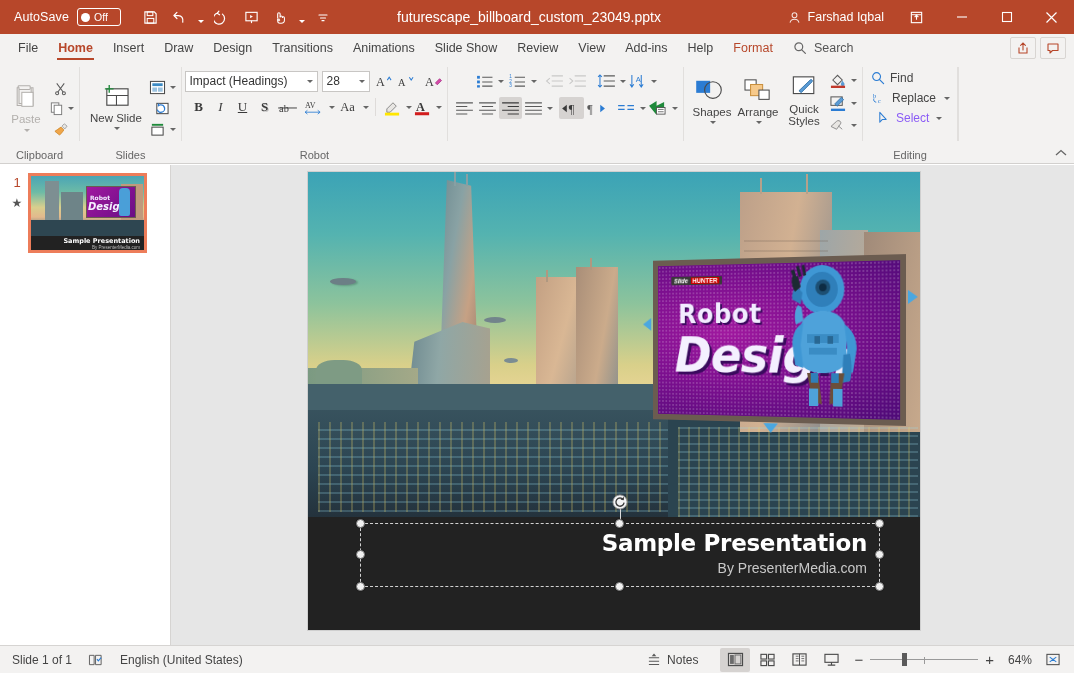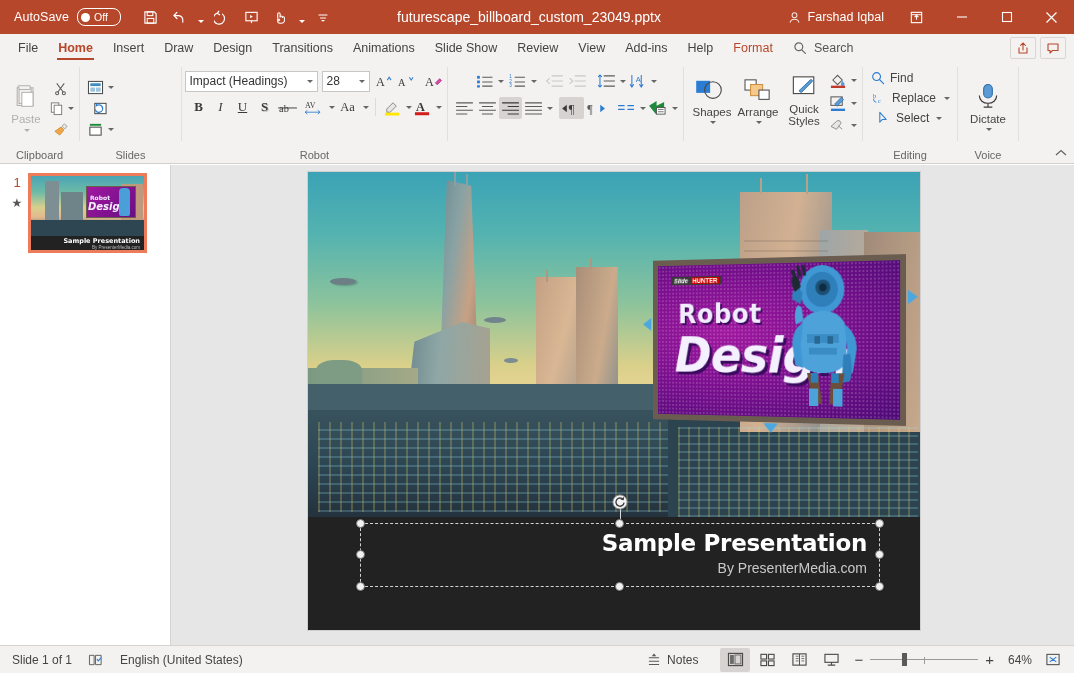--- a/index.html
+++ b/index.html
@@ -14,21 +14,21 @@
   #app { position:relative; width:1074px; height:673px;padding-left:31px; }
 
   
   .titlebar {
     position:absolute; left:0; top:0; width:1074px; height:34px;
     background:#b7472a; color:#fff; display:flex; align-items:center;
   }
   .autosave-wrap { display:flex; align-items:center; margin-left:14px; gap:8px; }
   .autosave-label { font-size:12.5px; color:#fff; letter-spacing:.1px; }
   .toggle {
-    width:44px; height:18px; border:1.4px solid #fff; border-radius:8px;
+    width:44px; height:18px; border:1.4px solid #fff; border-radius:3px;
     display:flex; align-items:center; padding:0 3px; gap:4px;
   }
   .toggle .knob { width:9px; height:9px; border-radius:50%; background:#fff; flex:none;}
   .toggle .off { font-size:10.5px; color:#fff; line-height:1; }
   .qat { display:flex; align-items:center; margin-left:16px; gap:3px; }
   .qat-btn {
     width:26px; height:26px; display:flex; align-items:center; justify-content:center;
     border-radius:2px;
   }
   .qat-caret { width:11px; height:26px; display:flex; align-items:flex-end; justify-content:center; padding-bottom:7px;}
@@ -376,20 +376,29 @@
               </svg>
           </div>
         </div>
       </div>
       <div class="glabel">Clipboard</div>
     </div>
     <div class="gsep"></div>
 
     <div class="rgroup" style="width:101px;">
       <div class="gbody">
+        <div class="big-btn" style="min-width:52px;">
+          <svg width="29" height="27" viewBox="0 0 30 28">
+            <rect x="6" y="5" width="22" height="17" fill="#fff" stroke="#4a4a4a" stroke-width="1.2"></rect>
+            <path d="M6 12h22M16 12v10" stroke="#4a4a4a" stroke-width="1.1"></path>
+            <path d="M4 5h9M8.5 1v8" stroke="#1f8a3b" stroke-width="1.4"></path>
+          </svg>
+          <span class="lbl" style="margin-top:1px;">New Slide</span>
+          <span class="caret-sm" style="margin-top:2px;"></span>
+        </div>
         <div style="display:flex;flex-direction:column;gap:2px;padding-top:2px;">
           <div class="rowflex">
             <div class="sm-btn">
               <svg width="17" height="15" viewBox="0 0 18 16">
                   <rect x="1.5" y="1.5" width="15" height="13" fill="#fff" stroke="#4a4a4a" stroke-width="1.1"></rect>
                   <rect x="3.5" y="3.5" width="11" height="3" fill="#3b8ac4"></rect>
                   <rect x="3.5" y="8" width="5" height="4.5" fill="#9cc3e0"></rect>
                   <rect x="9.5" y="8" width="5" height="4.5" fill="#9cc3e0"></rect>
                 </svg>
             </div>
@@ -687,42 +696,28 @@
                 <path d="M1 8c-1 2 .5 4 2.5 4" fill="none" stroke="#2b7cd3" stroke-width="1"></path>
               </svg>
             <span style="font-size:12px;color:#444;">Replace</span>
           </div>
           <span class="caret-sm"></span>
         </div>
         <div class="sm-btn" style="justify-content:flex-start;width:72px;gap:5px;padding:2px 3px;">
           <svg width="14" height="14" viewBox="0 0 15 15">
               <path d="M3 1.5 3 12l2.8-3h4z" fill="none" stroke="#2b7cd3" stroke-width="1.1" stroke-linejoin="round"></path>
             </svg>
-          <span style="font-size:12px;color:#404040;">Select</span>
+          <span style="font-size:12px;color:#8b5cf6;">Select</span>
           <span class="caret-sm"></span>
         </div>
       </div>
       <div class="glabel">Editing</div>
     </div>
     <div class="gsep"></div>
 
-    <div class="rgroup" style="width:60px;">
-      <div class="gbody" style="justify-content:center;">
-        <div class="big-btn">
-          <svg width="26" height="28" viewBox="0 0 27 29">
-              <rect x="9" y="1.5" width="9" height="14" rx="4.5" fill="#5a9bd5" stroke="#2e6da4" stroke-width="1.1"></rect>
-              <path d="M4.5 13c0 5 4 8 9 8s9-3 9-8" fill="none" stroke="#3a3a3a" stroke-width="1.2"></path>
-              <path d="M13.5 21v4M9 25h9" stroke="#3a3a3a" stroke-width="1.2"></path>
-            </svg>
-          <span class="lbl">Dictate</span>
-          <span class="caret-sm" style="margin-top:2px;"></span>
-        </div>
-      </div>
-      <div class="glabel">Voice</div>
-    </div>
     <div class="gsep"></div>
 
     <div style="position:absolute;right:6px;bottom:4px;">
       <svg width="14" height="12" viewBox="0 0 14 12">
           <path d="M2 8 7 3.5 12 8" fill="none" stroke="#666" stroke-width="1.3"></path>
         </svg>
     </div>
   </div>
 
   <div class="thumbpane">

